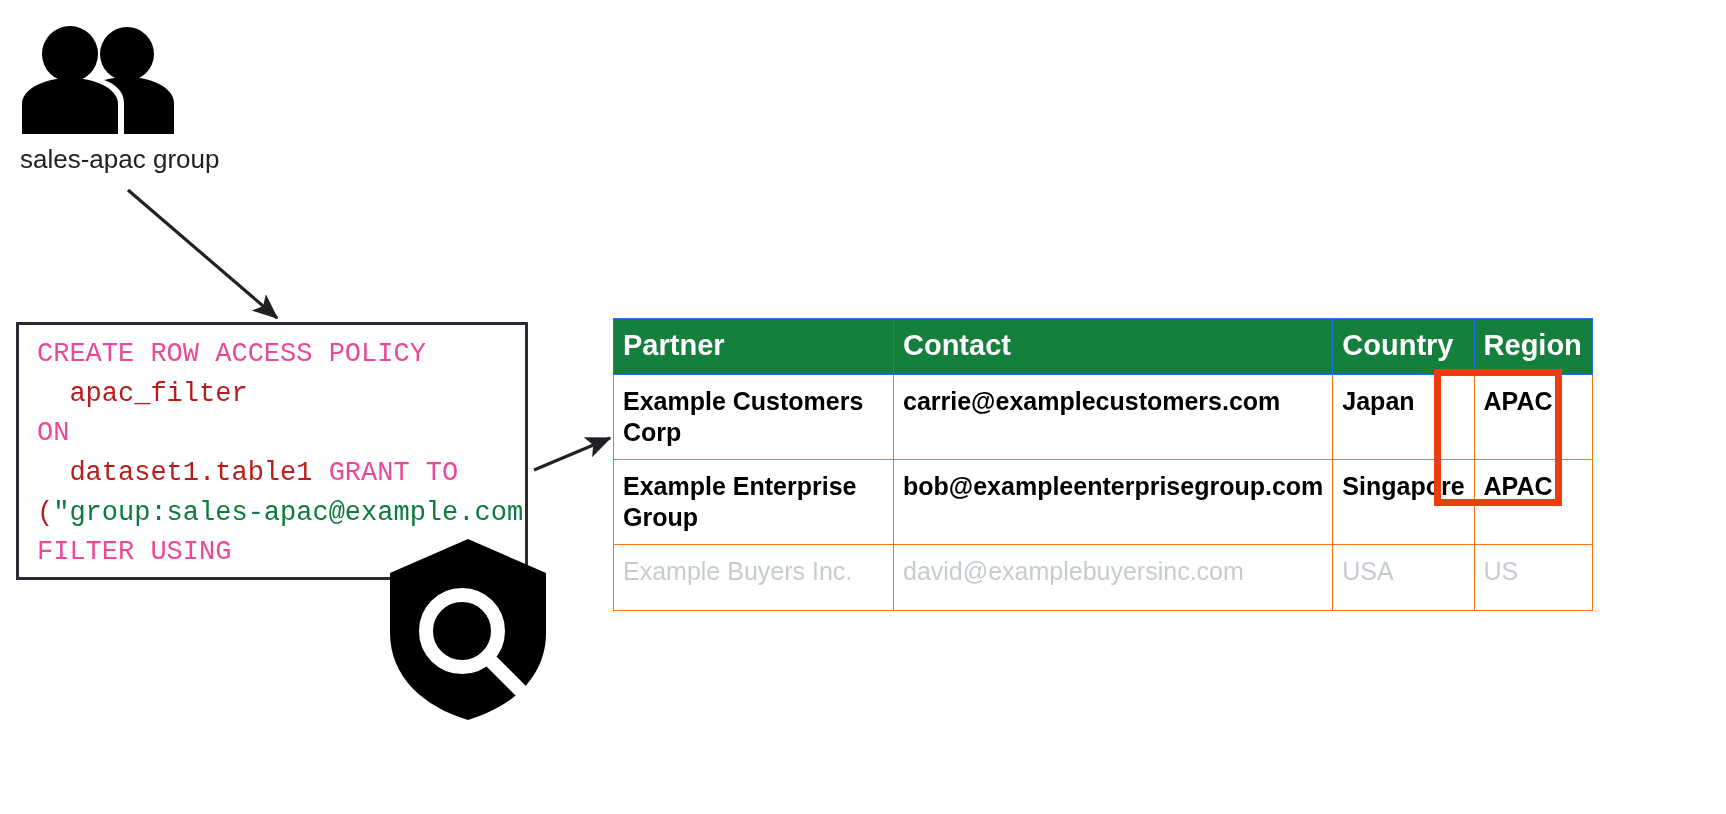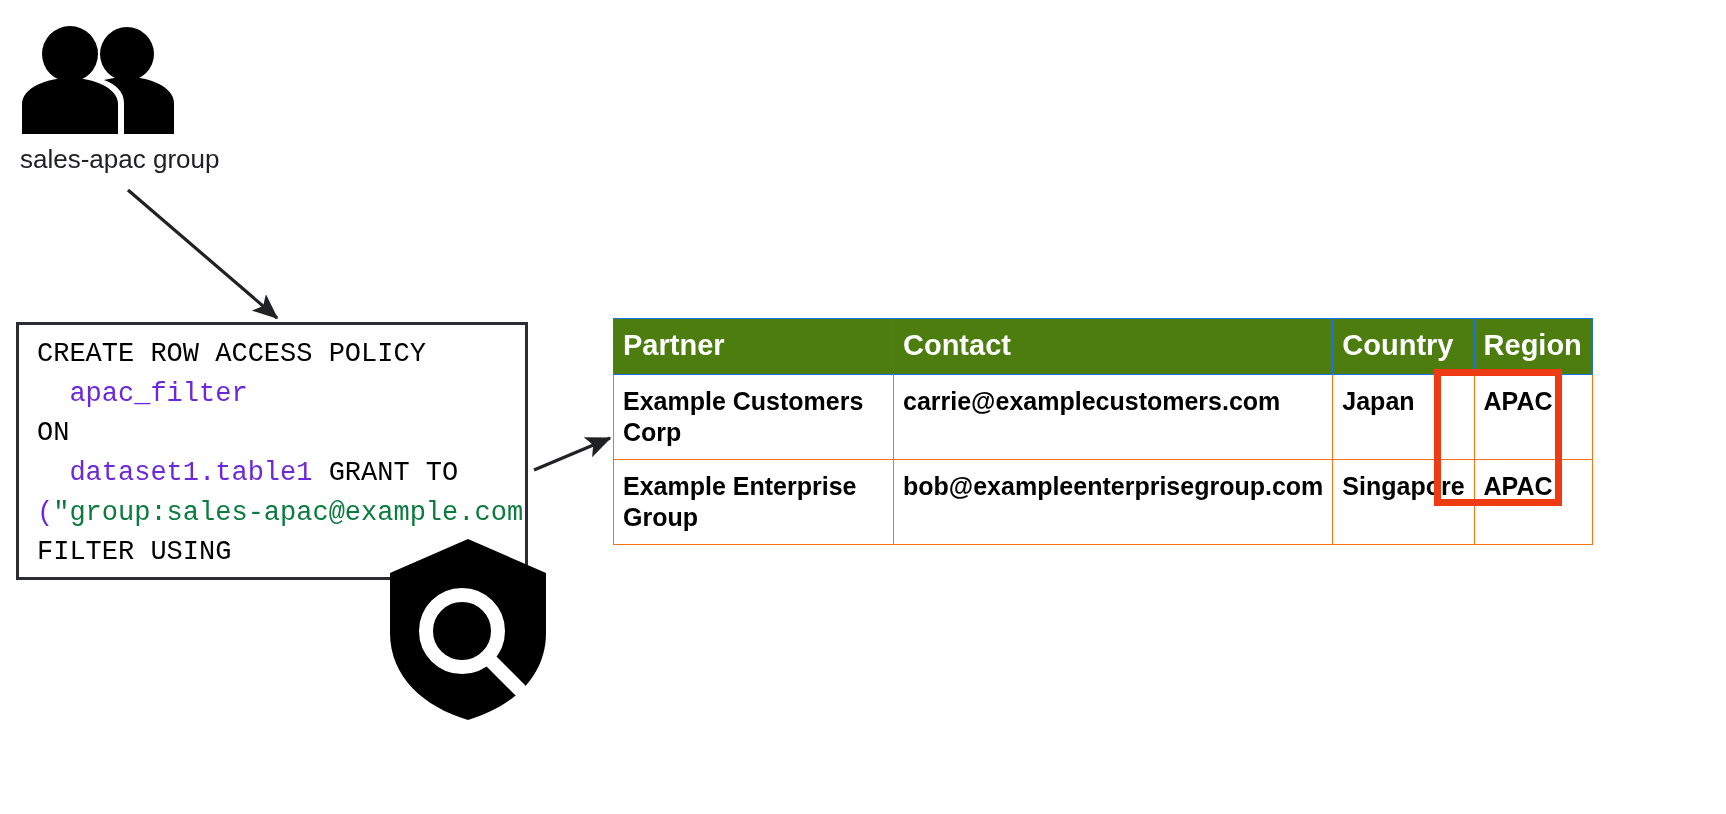--- a/index.html
+++ b/index.html
@@ -65,23 +65,23 @@
   }
   .code-text {
     font-family: "Liberation Mono", "DejaVu Sans Mono", monospace;
     font-size: 27px;
     line-height: 1.47;
     color: #3c4043;
     padding: 10px 0 0 18px;
     white-space: pre;
     letter-spacing: 0px;
   }
-  .kw { color: #000000; }
+  .kw { color: #ec4899; }
   .str { color: #0b7b3e; }
-  .pl { color: #6d28d9; }
+  .pl { color: #b91c1c; }
 
   
   .shield-wrap {
     position: absolute;
     left: 388px;
     top: 537px;
     width: 160px;
     height: 185px;
   }
   .shield-svg { display: block; width: 160px; height: 185px; }
@@ -89,21 +89,21 @@
   
   .data-table {
     position: absolute;
     left: 613px;
     top: 318px;
     border-collapse: collapse;
     table-layout: fixed;
     font-size: 25px;
   }
   .data-table th {
-    background: #4d7c0f;
+    background: #15803d;
     color: #ffffff;
     font-weight: bold;
     font-size: 29px;
     text-align: left;
     padding: 10px 8px 12px 9px;
     border: 1px solid #1a73e8;
     vertical-align: middle;
     line-height: 1.15;
   }
   .data-table td {
@@ -202,18 +202,24 @@
           <td>carrie@examplecustomers.com</td>
           <td>Japan</td>
           <td>APAC</td>
         </tr>
         <tr class="row-visible">
           <td>Example Enterprise Group</td>
           <td>bob@exampleenterprisegroup.com</td>
           <td>Singapore</td>
           <td>APAC</td>
         </tr>
+        <tr class="row-dimmed">
+          <td>Example Buyers Inc.</td>
+          <td>david@examplebuyersinc.com</td>
+          <td>USA</td>
+          <td>US</td>
+        </tr>
       </tbody>
   </table>
 
   <div class="highlight-box"></div>
 
 </div>
 
 </body></html>

